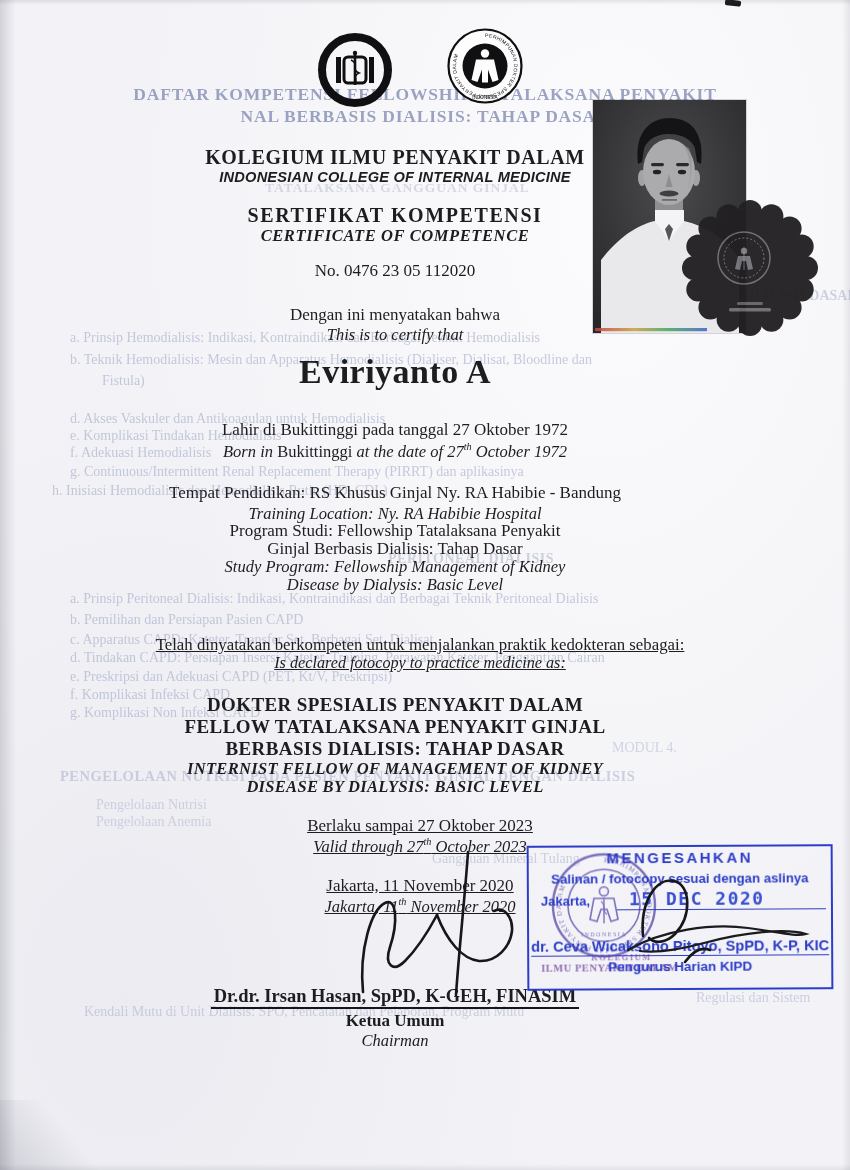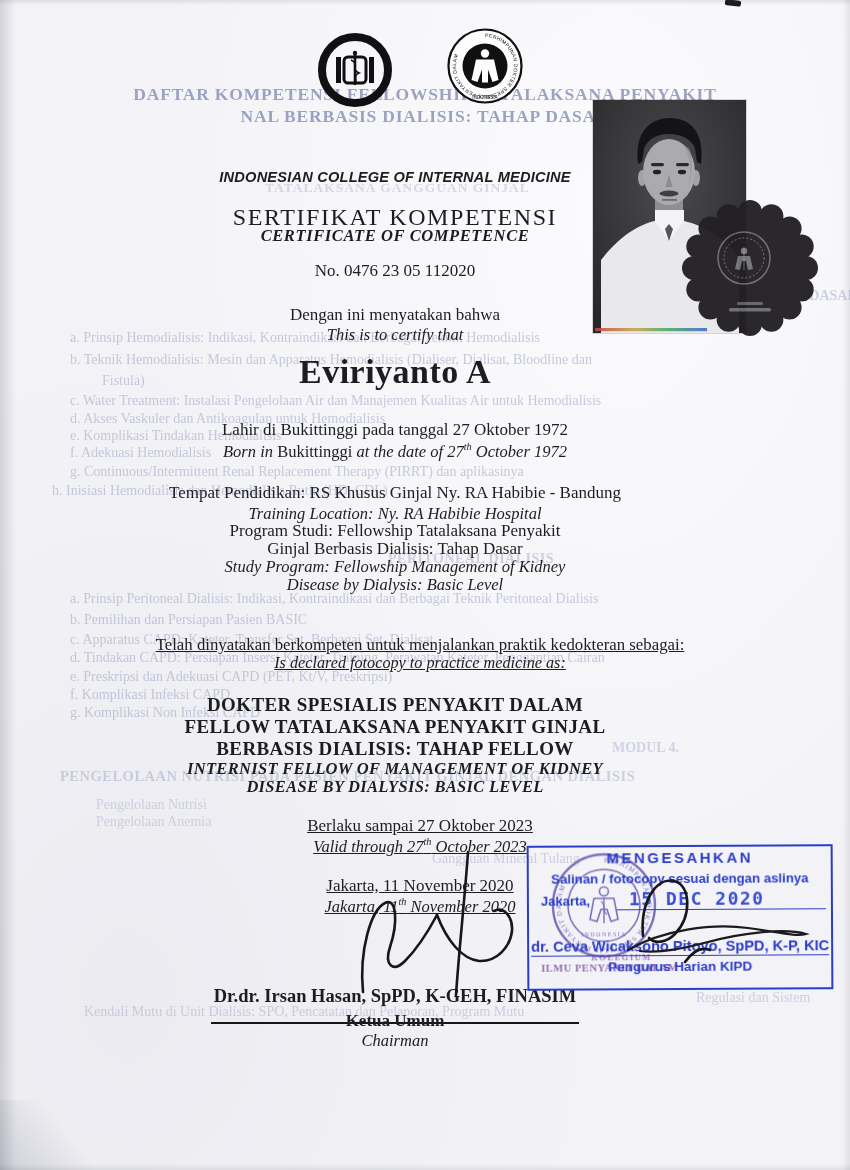--- a/index.html
+++ b/index.html
@@ -8,21 +8,21 @@
     background-image:radial-gradient(ellipse at 72% 18%, #fbfbfd 0%, rgba(244,244,247,0) 55%),
                      radial-gradient(ellipse at 15% 85%, #ebebf1 0%, rgba(244,244,247,0) 45%);
     font-family:"Liberation Serif","DejaVu Serif",serif;color:#1d1d20;}
   
   .ln{position:absolute;left:0;width:790px;text-align:center;white-space:nowrap;z-index:2;filter:blur(.2px);}
   .c2{left:25px;text-decoration:underline;}
   .sup{font-size:.62em;vertical-align:super;margin-top:33px;}
   .rom{font-style:normal;}
   .l-college{top:146px;font-size:20px;font-weight:bold;letter-spacing:.6px}
   .l-college-en{top:169px;font-size:14.6px;font-weight:bold;font-style:italic;font-family:"Liberation Sans",sans-serif;letter-spacing:.2px}
-  .l-cert{top:204px;font-size:24px;font-weight:normal;letter-spacing:1.6px}
+  .l-cert{top:204px;font-size:20px;font-weight:bold;letter-spacing:1.6px}
   .l-cert-en{top:226px;font-size:16.5px;font-weight:bold;font-style:italic;letter-spacing:.6px}
   .l-no{top:261px;font-size:17px}
   .l-dec1{top:305px;font-size:17px}
   .l-dec2{top:325px;font-size:16.5px;font-style:italic}
   .l-name{top:353px;font-size:34px;font-weight:bold;letter-spacing:.5px}
   .l-birth1{top:420px;font-size:17px}
   .l-birth2{top:441px;font-size:16.5px;font-style:italic}
   .l-edu1{top:483px;font-size:17px}
   .l-edu2{top:504px;font-size:16.5px;font-style:italic}
   .l-edu3{top:521px;font-size:17px}
@@ -33,38 +33,38 @@
   .l-comp2{top:654px;font-size:16.2px;font-style:italic}
   .l-t1{top:694px}.l-t2{top:716px}.l-t3{top:738px}
   .tl{font-size:19px;font-weight:bold;letter-spacing:.4px}
   .l-te1{top:759px}.l-te2{top:777px}
   .tle{font-size:16.5px;font-weight:bold;font-style:italic;letter-spacing:.3px}
   .l-valid1{top:816px;font-size:17px}
   .l-valid2{top:836px;font-size:16.5px;font-style:italic}
   .l-date1{top:876px;font-size:17px}
   .l-date2{top:896px;font-size:16.5px;font-style:italic}
   .l-sname{top:986px;font-size:18.5px;font-weight:bold}
-  .u2{border-bottom:2px solid #16161a;padding:0 3px 16px}
+  .u2{border-bottom:2px solid #16161a;padding:0 3px 1px}
   .l-srole1{top:1011px;font-size:17px;font-weight:bold}
   .l-srole2{top:1031px;font-size:16.5px;font-style:italic}
   
   .bleed{position:absolute;white-space:nowrap;font-family:"Liberation Serif",serif;
     font-size:14px;color:#a2aac6;opacity:.6;filter:blur(.45px);z-index:1;}
   .bl0{top:84px;left:30px;width:790px;text-align:center;font-size:17.5px;font-weight:bold;color:#8b94b8;opacity:.85;letter-spacing:.8px}
   .bl1{top:106px;left:30px;width:790px;text-align:center;font-size:17.5px;font-weight:bold;color:#8b94b8;opacity:.85;letter-spacing:.8px}
   .bl2{top:180px;left:265px;font-size:13.5px;font-weight:bold;opacity:.4;letter-spacing:1px}
   .bl3{top:330px;left:70px}.bl4{top:352px;left:70px}.bl5{top:373px;left:102px}
   .bl6{top:393px;left:70px}.bl7{top:411px;left:70px}.bl8{top:428px;left:70px}
   .bl9{top:445px;left:70px}.bl10{top:464px;left:70px}.bl11{top:483px;left:52px}
   .bl12{top:288px;left:700px;font-weight:bold;opacity:.5}
   .bl13{top:551px;left:388px;font-weight:bold;opacity:.5;letter-spacing:.5px}
   .bl14{top:591px;left:70px}.bl15{top:612px;left:70px}.bl16{top:632px;left:70px}
   .bl17{top:650px;left:70px}.bl18{top:669px;left:70px}.bl19{top:687px;left:70px}
   .bl20{top:705px;left:70px}
-  .bl21{top:740px;left:612px;font-weight:bold;opacity:.45}
+  .bl21{top:740px;left:612px;font-weight:normal;opacity:.45}
   .bl22{top:768px;left:60px;font-size:14.5px;font-weight:bold;opacity:.5;letter-spacing:.5px}
   .bl23{top:797px;left:96px;opacity:.45}.bl24{top:814px;left:96px;opacity:.45}
   .bl25{top:851px;left:432px;opacity:.5}
   .bl26{top:990px;left:696px;opacity:.5}
   .bl27{top:1004px;left:84px;opacity:.5}
   
   .idi-logo{position:absolute;left:317px;top:32px;width:76px;height:76px;z-index:2}
   .papdi-logo{position:absolute;left:446px;top:27px;width:78px;height:78px;z-index:2}
   .photo{position:absolute;left:593px;top:100px;width:153px;height:233px;z-index:3;box-shadow:0 0 0 1px rgba(0,0,0,.15)}
   .seal{position:absolute;left:682px;top:200px;width:136px;height:136px;z-index:4;opacity:.96}
@@ -97,30 +97,29 @@
 <body>
 
 <div class="paper">
 
   <div class="bleed bl0">DAFTAR KOMPETENSI FELLOWSHIP TATALAKSANA PENYAKIT</div>
   <div class="bleed bl1">NAL BERBASIS DIALISIS: TAHAP DASAR</div>
   <div class="bleed bl2">TATALAKSANA GANGGUAN GINJAL</div>
   <div class="bleed bl3">a.   Prinsip Hemodialisis: Indikasi, Kontraindikasi dan Berbagai Teknik Hemodialisis</div>
   <div class="bleed bl4">b.   Teknik Hemodialisis: Mesin dan Apparatus Hemodialisis (Dialiser, Dialisat, Bloodline dan</div>
   <div class="bleed bl5">Fistula)</div>
-  <div class="bleed bl6">c.   Water Treatment: Instalasi Pengelolaan Air dan Manajemen Kualitas Air untuk Hemodialisis</div>
   <div class="bleed bl7">d.   Akses Vaskuler dan Antikoagulan untuk Hemodialisis</div>
   <div class="bleed bl8">e.   Komplikasi Tindakan Hemodialisis</div>
   <div class="bleed bl9">f.   Adekuasi Hemodialisis</div>
   <div class="bleed bl10">g.   Continuous/Intermittent Renal Replacement Therapy (PIRRT) dan aplikasinya</div>
   <div class="bleed bl11">h.   Inisiasi Hemodialisis dan Hemodialisis Rutin (HD, CDL)</div>
   <div class="bleed bl12">HEMODIALISIS DASAR</div>
   <div class="bleed bl13">PERITONEAL DIALISIS</div>
   <div class="bleed bl14">a.   Prinsip Peritoneal Dialisis: Indikasi, Kontraindikasi dan Berbagai Teknik Peritoneal Dialisis</div>
-  <div class="bleed bl15">b.   Pemilihan dan Persiapan Pasien BASIC</div>
+  <div class="bleed bl15">b.   Pemilihan dan Persiapan Pasien CAPD</div>
   <div class="bleed bl16">c.   Apparatus CAPD: Kateter, Transfer Set, Berbagai Set, Dialisat</div>
   <div class="bleed bl17">d.   Tindakan CAPD: Persiapan Insersi Kateter, Training, Perawatan Kateter, Penggantian Cairan</div>
   <div class="bleed bl18">e.   Preskripsi dan Adekuasi CAPD (PET, Kt/V, Preskripsi)</div>
   <div class="bleed bl19">f.   Komplikasi Infeksi CAPD</div>
   <div class="bleed bl20">g.   Komplikasi Non Infeksi CAPD</div>
   <div class="bleed bl21">MODUL 4.</div>
   <div class="bleed bl22">PENGELOLAAN NUTRISI PADA PASIEN PENYAKIT GINJAL DENGAN DIALISIS</div>
   <div class="bleed bl23">Pengelolaan Nutrisi</div>
   <div class="bleed bl24">Pengelolaan Anemia</div>
   <div class="bleed bl25">Gangguan Mineral Tulang</div>
@@ -210,40 +209,41 @@
       <circle r="26" stroke-width="1.5" opacity=".5"></circle>
       <circle r="20" stroke-width="1" stroke-dasharray="2 2" opacity=".55"></circle>
       <circle cy="-7" r="3.2" fill="#c6c6cf" stroke="none" opacity=".55"></circle>
       <path d="M-6,-2 L6,-2 L9,11 L4,12 L2,3 L-2,3 L-4,12 L-9,11 Z" fill="#c6c6cf" stroke="none" opacity=".5"></path>
       <line y1="-11" y2="12" stroke-width="1" opacity=".5"></line>
     </g>
     <rect x="-13" y="34" width="26" height="3" rx="1.5" fill="#b9b9c2" opacity=".45"></rect>
     <rect x="-21" y="40" width="42" height="3.5" rx="1.5" fill="#b9b9c2" opacity=".5"></rect>
   </svg>
 
+  <div class="ln l-college">KOLEGIUM ILMU PENYAKIT DALAM</div>
   <div class="ln l-college-en">INDONESIAN COLLEGE OF INTERNAL MEDICINE</div>
   <div class="ln l-cert">SERTIFIKAT KOMPETENSI</div>
   <div class="ln l-cert-en">CERTIFICATE OF COMPETENCE</div>
   <div class="ln l-no">No. 0476 23 05 112020</div>
   <div class="ln l-dec1">Dengan ini menyatakan bahwa</div>
   <div class="ln l-dec2">This is to certify that</div>
   <div class="ln l-name">Eviriyanto A</div>
   <div class="ln l-birth1">Lahir di Bukittinggi pada tanggal 27 Oktober 1972</div>
   <div class="ln l-birth2"><span>Born in </span><span class="rom">Bukittinggi </span><span>at the date of 27</span><span class="sup">th</span><span> October 1972</span></div>
   <div class="ln l-edu1">Tempat Pendidikan: RS Khusus Ginjal Ny. RA Habibie - Bandung</div>
   <div class="ln l-edu2">Training Location: Ny. RA Habibie Hospital</div>
   <div class="ln l-edu3">Program Studi: Fellowship Tatalaksana Penyakit</div>
   <div class="ln l-edu5">Study Program: Fellowship Management of Kidney</div>
   <div class="ln l-edu4">Ginjal Berbasis Dialisis: Tahap Dasar</div>
   <div class="ln l-edu6">Disease by Dialysis: Basic Level</div>
   <div class="ln c2 l-comp1">Telah dinyatakan berkompeten untuk menjalankan praktik kedokteran sebagai:</div>
   <div class="ln c2 l-comp2">Is declared fotocopy to practice medicine as:</div>
   <div class="ln l-t1 tl">DOKTER SPESIALIS PENYAKIT DALAM</div>
   <div class="ln l-t2 tl">FELLOW TATALAKSANA PENYAKIT GINJAL</div>
-  <div class="ln l-t3 tl">BERBASIS DIALISIS: TAHAP FELLOW</div>
+  <div class="ln l-t3 tl">BERBASIS DIALISIS: TAHAP DASAR</div>
   <div class="ln l-te1 tle">INTERNIST FELLOW OF MANAGEMENT OF KIDNEY</div>
   <div class="ln l-te2 tle">DISEASE BY DIALYSIS: BASIC LEVEL</div>
   <div class="ln c2 l-valid1">Berlaku sampai 27 Oktober 2023</div>
   <div class="ln c2 l-valid2"><span>Valid through 27</span><span class="sup">th</span><span> October 2023</span></div>
   <div class="ln c2 l-date1">Jakarta, 11 November 2020</div>
   <div class="ln c2 l-date2"><span>Jakarta, 11</span><span class="sup">th</span><span> November 2020</span></div>
 
   <div class="ln l-sname"><span class="u2">Dr.dr. Irsan Hasan, SpPD, K-GEH, FINASIM</span></div>
   <div class="ln l-srole1">Ketua Umum</div>
   <div class="ln l-srole2">Chairman</div>

